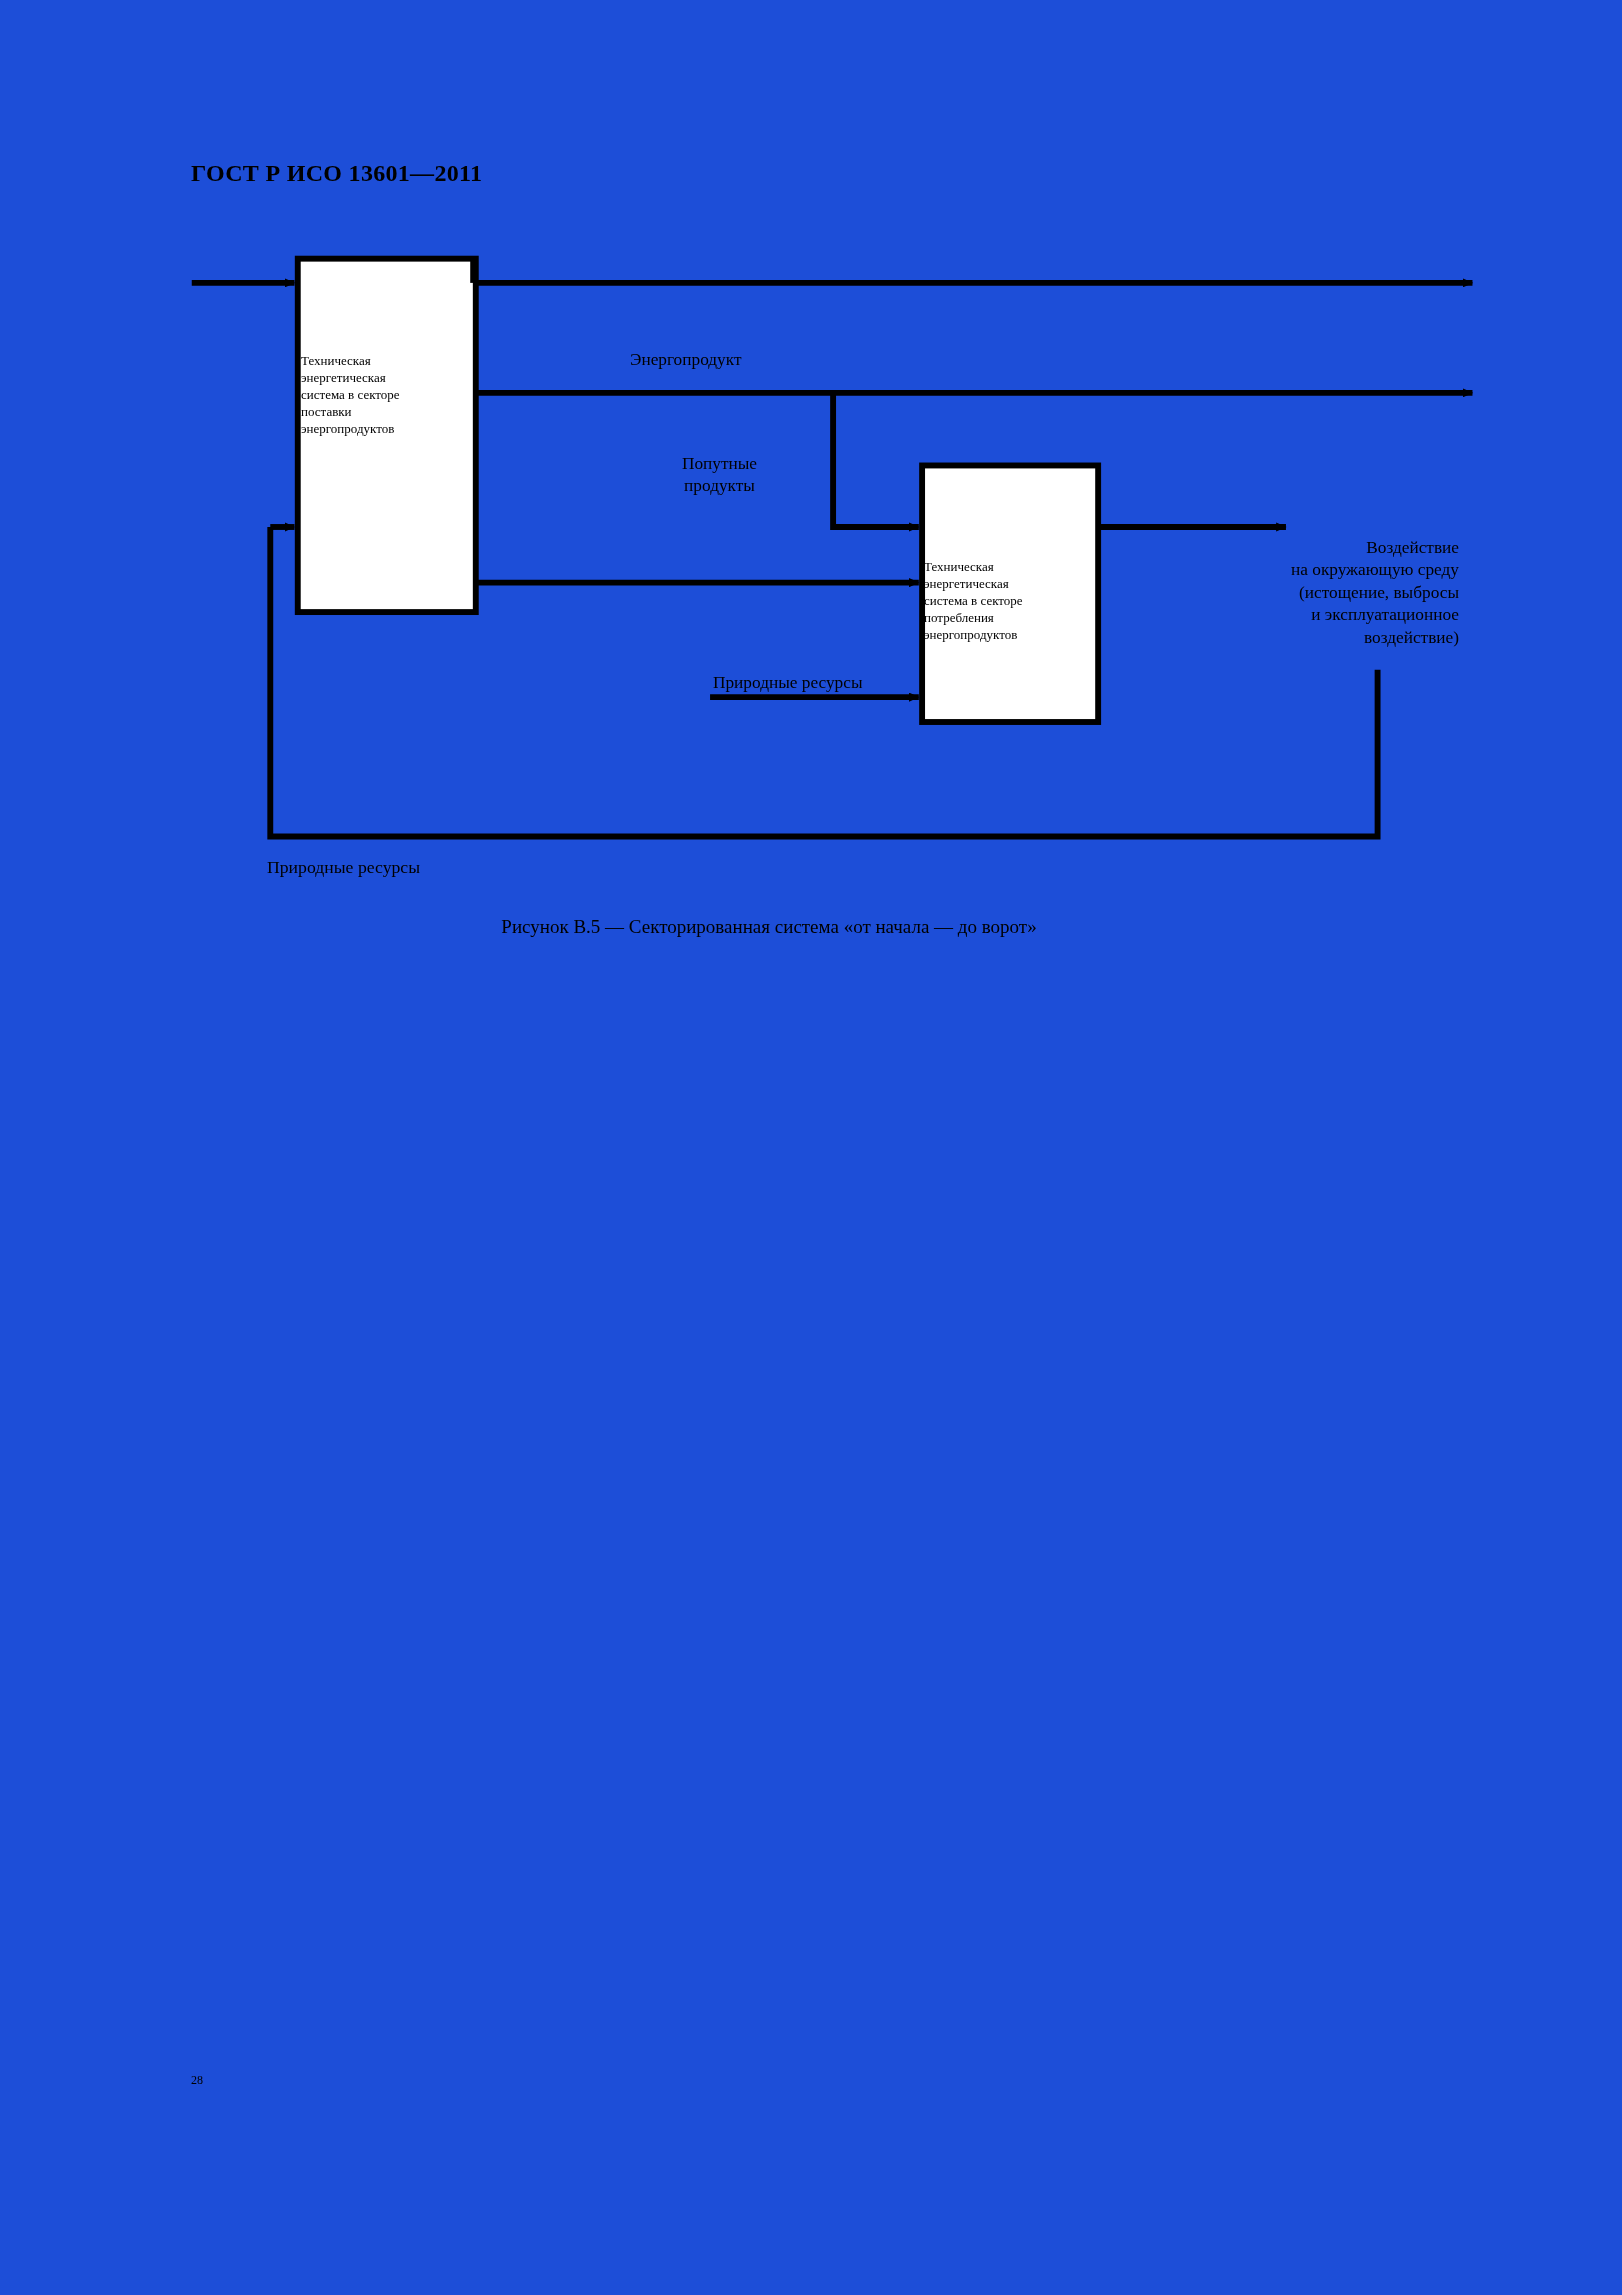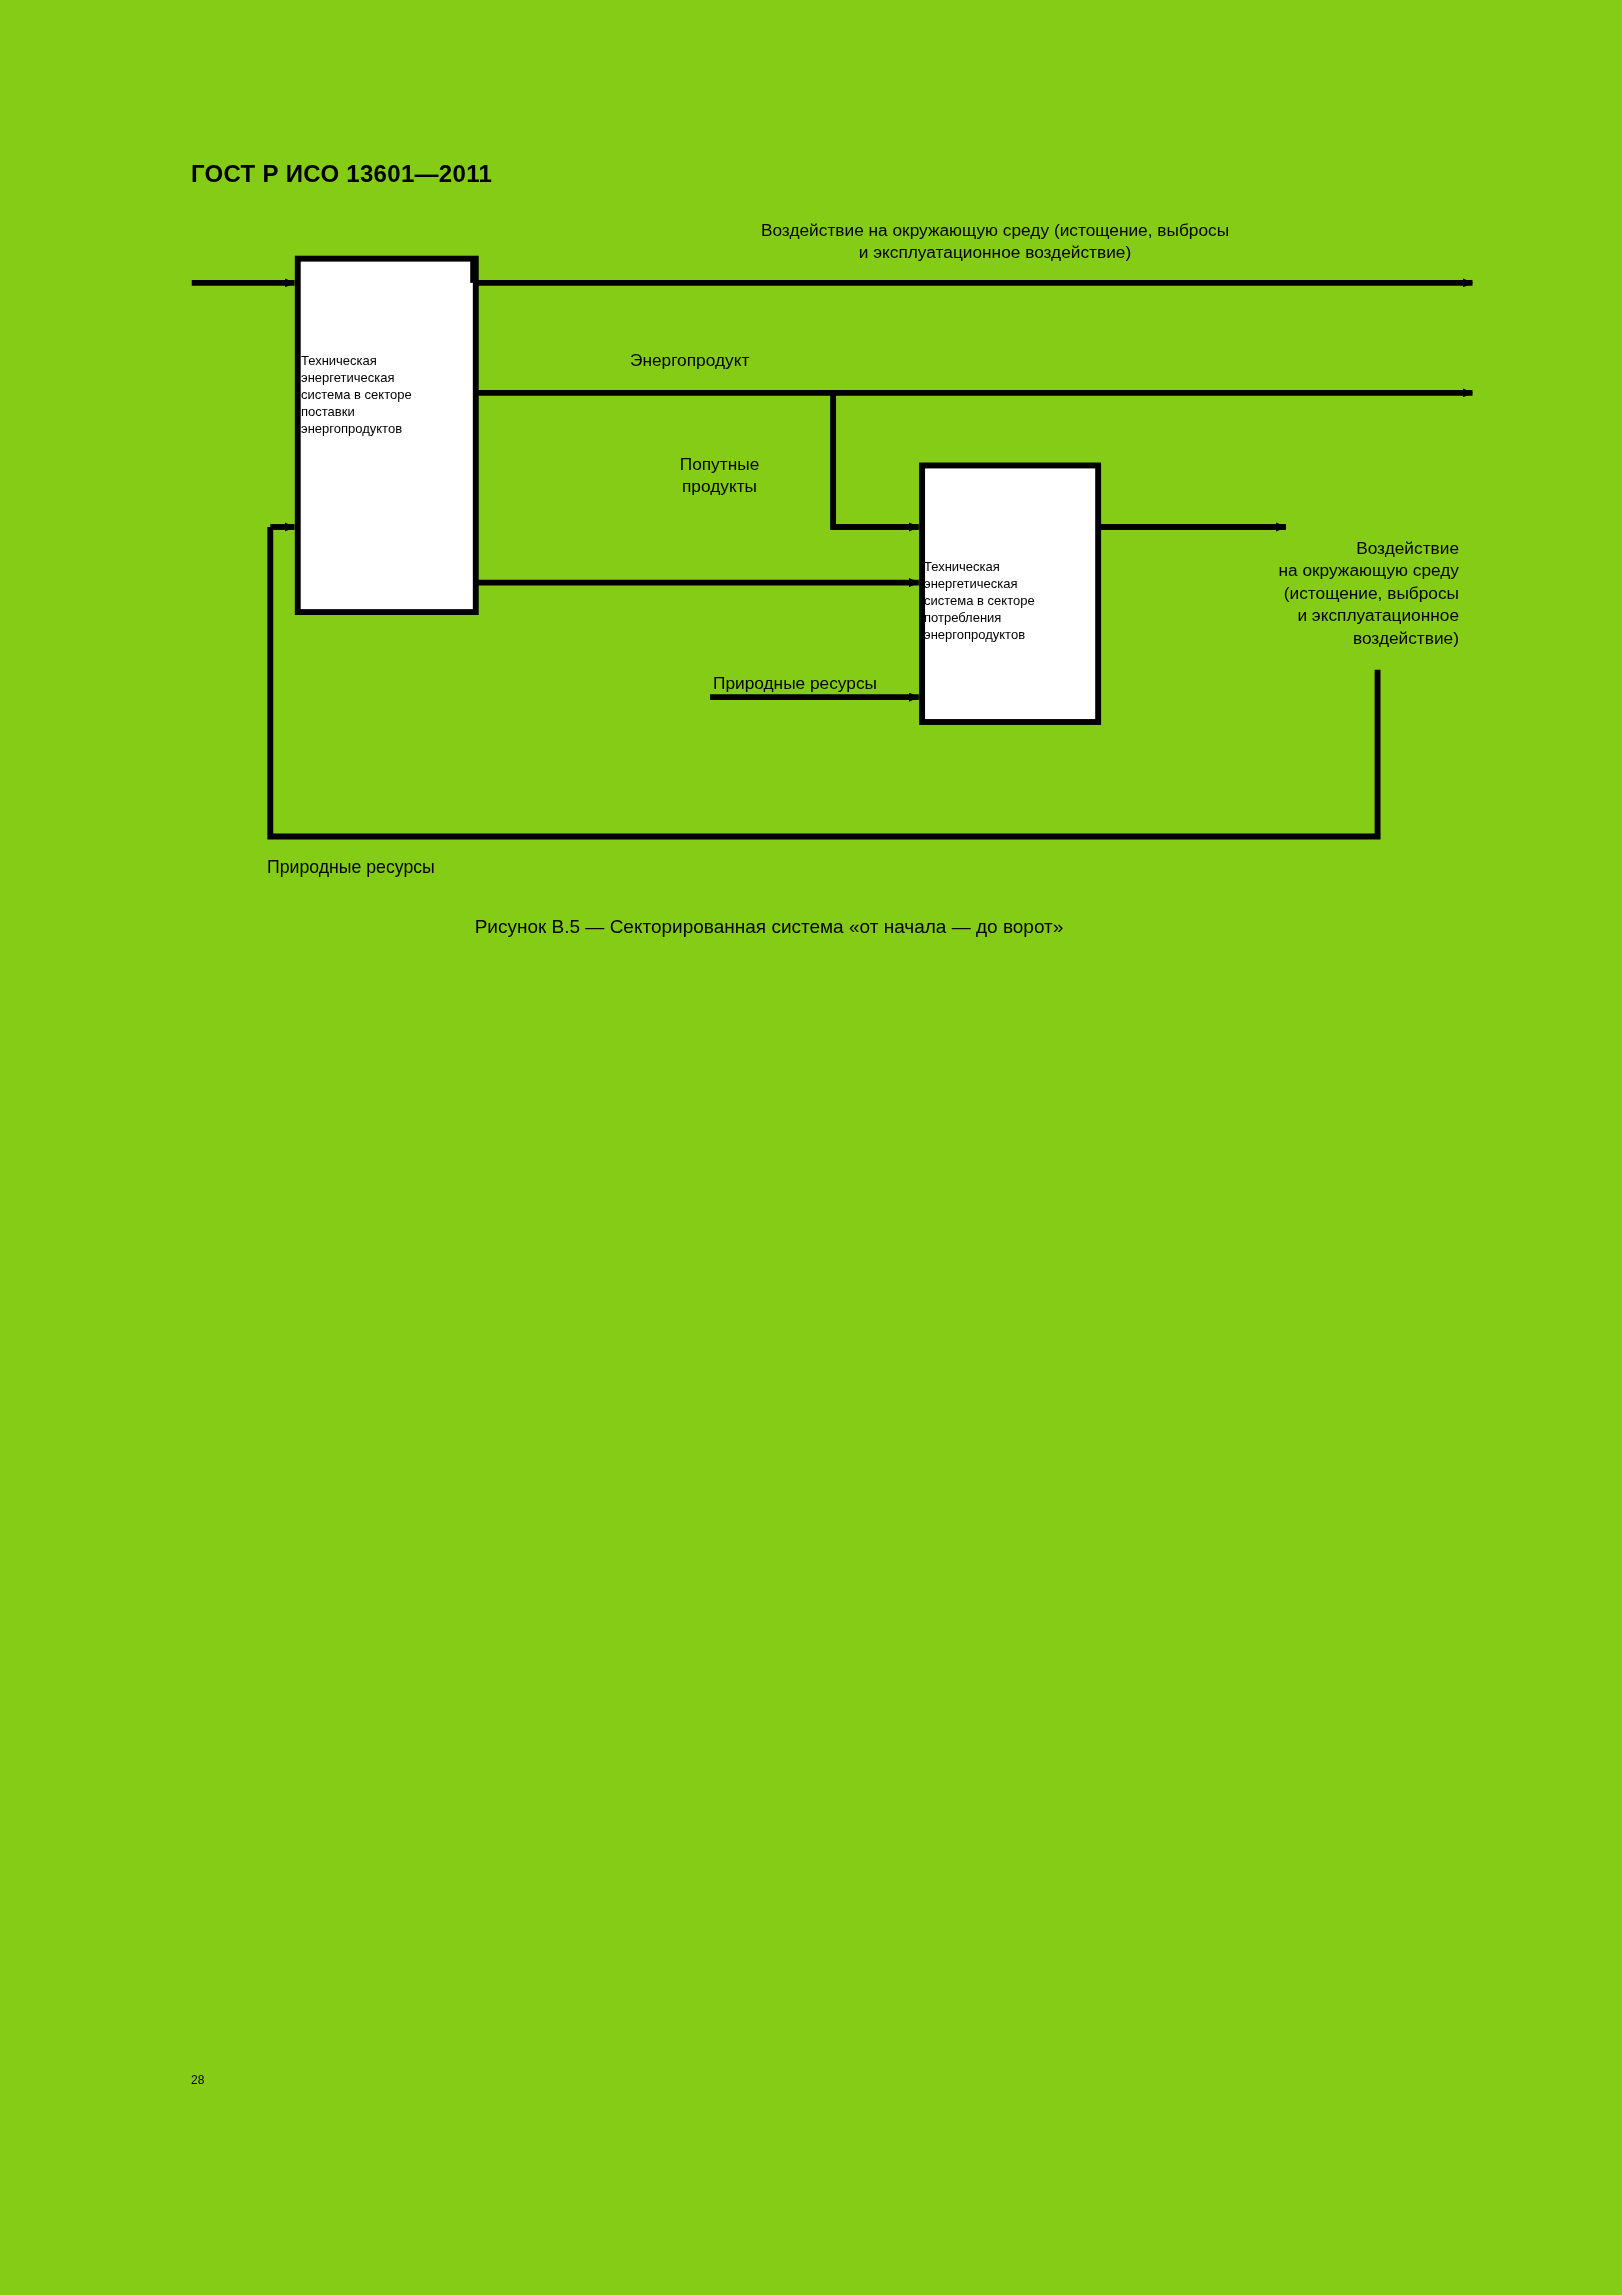--- a/index.html
+++ b/index.html
@@ -13,21 +13,22 @@
     position: relative;
     font-family: "Liberation Sans", sans-serif;
     color: #000000;
     overflow: hidden;
   }
   .page {
     position: absolute;
     left: 0; top: 0;
     width: 1623px;
     height: 2295px;
-    background: #84cc16;
+    background: #1d4ed8;
+    font-family: Liberation Serif, serif;
   }
   .doc-header {
     position: absolute;
     left: 191px;
     top: 160px;
     font-size: 24px;
     font-weight: bold;
     letter-spacing: 0.3px;
     white-space: nowrap;
   }
@@ -164,22 +165,20 @@
 система в секторе
 поставки
 энергопродуктов</div>
 
     <div class="box-label" id="consumption-box-label">Техническая
 энергетическая
 система в секторе
 потребления
 энергопродуктов</div>
 
-    <div class="flow-label" id="env-impact-top-label">Воздействие на окружающую среду (истощение, выбросы
-и эксплуатационное воздействие)</div>
 
     <div class="flow-label" id="energy-product-label">Энергопродукт</div>
 
     <div class="flow-label" id="byproducts-label">Попутные
 продукты</div>
 
     <div class="flow-label" id="natural-resources-mid-label">Природные ресурсы</div>
 
     <div class="flow-label" id="env-impact-right-label">Воздействие
 на окружающую среду

